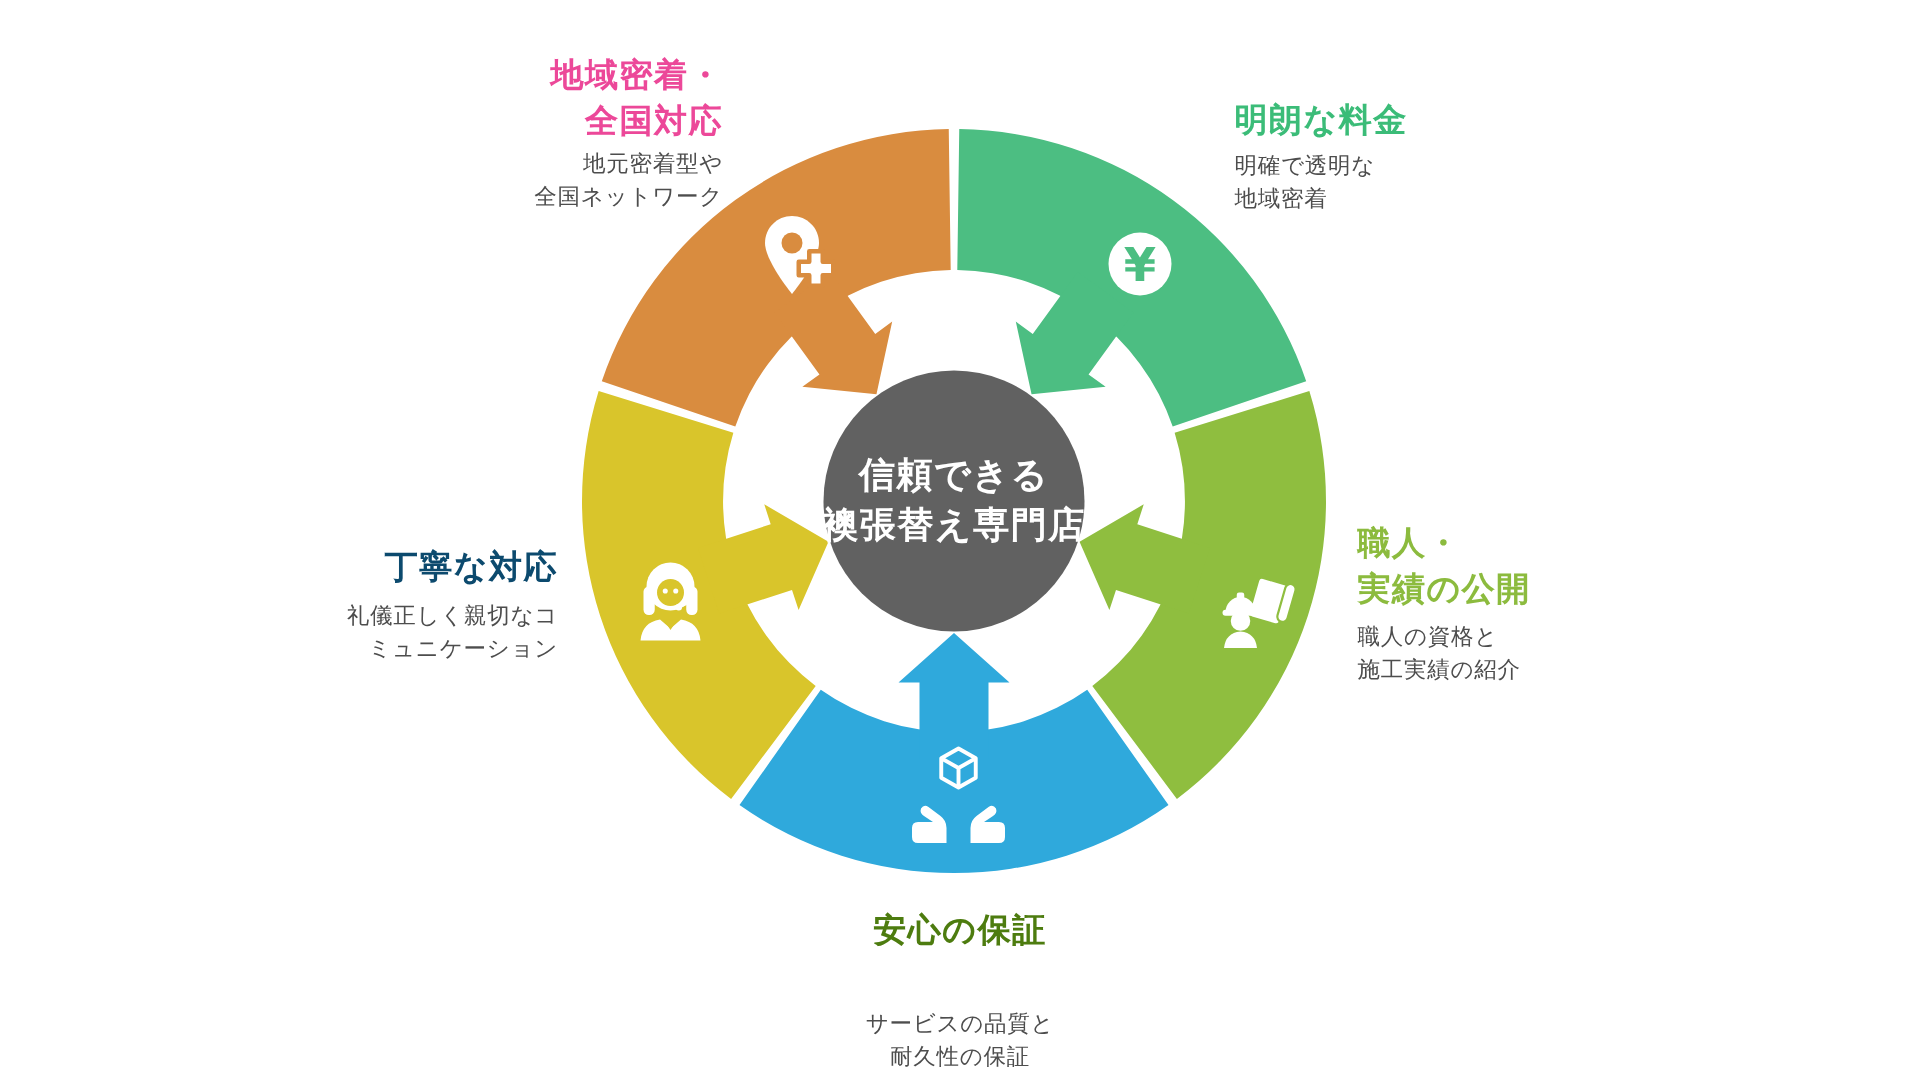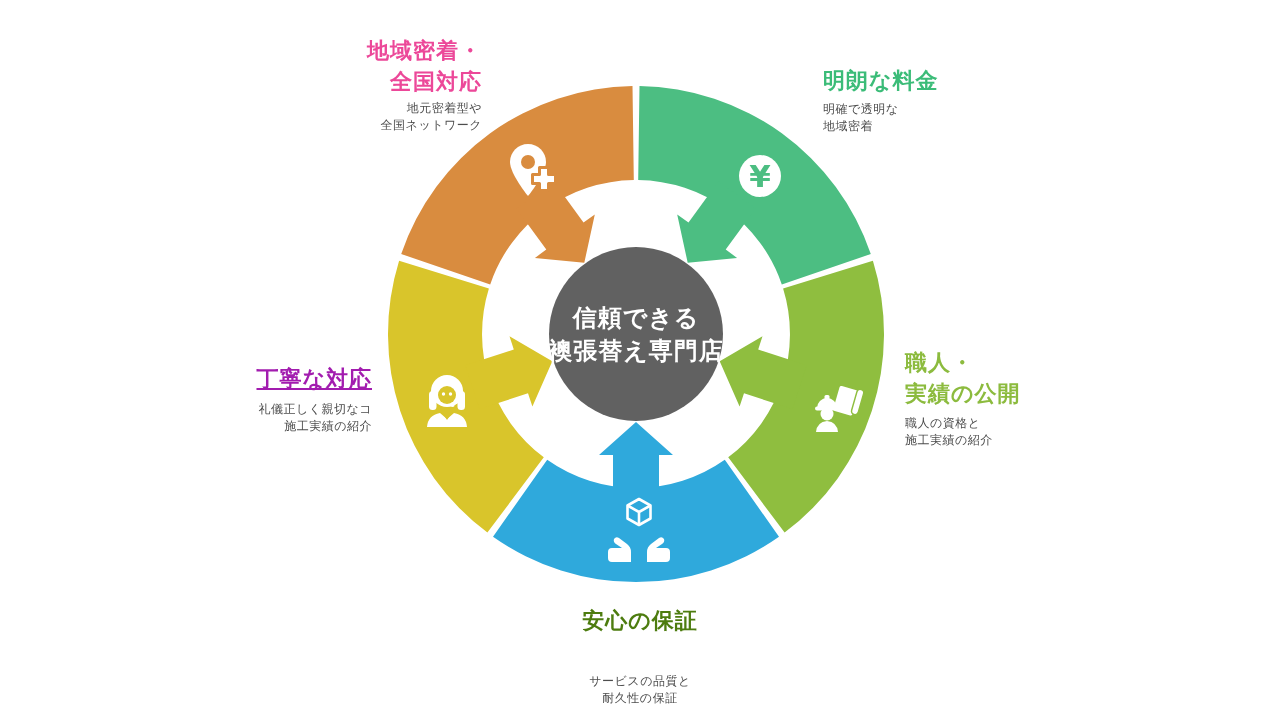--- a/index.html
+++ b/index.html
@@ -5,21 +5,21 @@
   * { margin: 0; padding: 0; box-sizing: border-box; }
   html, body { width: 1280px; height: 720px; background: #ffffff; overflow: hidden; }
   .stage {
     position: relative; width: 1280px; height: 720px;
     font-family: "DejaVu Sans", "Liberation Sans", sans-serif;
     background: #ffffff;
   }
   .stage svg { position: absolute; left: 0; top: 0; }
   .lbl { position: absolute; white-space: pre-line; }
   .title { font-weight: bold; font-size: 22px; line-height: 1.4; letter-spacing: 1px; }
-  .desc  { font-size: 12px; line-height: 1.45; letter-spacing: 0.5px; }
+  .desc  { font-size: 15px; line-height: 1.45; letter-spacing: 0.5px; font-family: Liberation Mono, monospace; }
   #lbl-region-title    { right: 798px; top: 36px;  text-align: right; }
   #lbl-region-desc     { right: 798px; top: 100px; text-align: right; }
   #lbl-pricing-title   { left: 823px;  top: 66px; }
   #lbl-pricing-desc    { left: 823px;  top: 101px; }
   #lbl-craftsman-title { left: 905px;  top: 348px; }
   #lbl-craftsman-desc  { left: 905px;  top: 415px; }
   #lbl-guarantee-title { left: 640px;  top: 606px; transform: translateX(-50%); text-align: center; }
   #lbl-guarantee-desc  { left: 640px;  top: 644px; transform: translateX(-50%); text-align: center; margin-top: 29px; }
   #lbl-polite-title    { right: 908px; top: 364px; text-align: right; }
   #lbl-polite-desc     { right: 908px; top: 401px; text-align: right; }
@@ -103,23 +103,23 @@
 
   <div class="lbl title" id="lbl-craftsman-title" style="color: rgb(140, 187, 62);">職人・
 実績の公開</div>
   <div class="lbl desc" id="lbl-craftsman-desc" style="color: rgb(77, 77, 77);">職人の資格と
 施工実績の紹介</div>
 
   <div class="lbl title" id="lbl-guarantee-title" style="color: #4d7c0f;">安心の保証</div>
   <div class="lbl desc" id="lbl-guarantee-desc" style="color: rgb(77, 77, 77);">サービスの品質と
 耐久性の保証</div>
 
-  <div class="lbl title" id="lbl-polite-title" style="color: #a21caf; text-decoration: underline;">丁寧な対応</div>
+  <div class="lbl title" id="lbl-polite-title" style="color: #0c4a6e;">丁寧な対応</div>
   <div class="lbl desc" id="lbl-polite-desc" style="color: rgb(77, 77, 77);">礼儀正しく親切なコ
-施工実績の紹介</div>
+ミュニケーション</div>
 
   <div class="lbl title" id="lbl-region-title" style="color: #ec4899;">地域密着・
 全国対応</div>
   <div class="lbl desc" id="lbl-region-desc" style="color: rgb(77, 77, 77);">地元密着型や
 全国ネットワーク</div>
 
   <div class="center-title" style="color: rgb(255, 255, 255);">信頼できる
 襖張替え専門店</div>
 </div>
 

